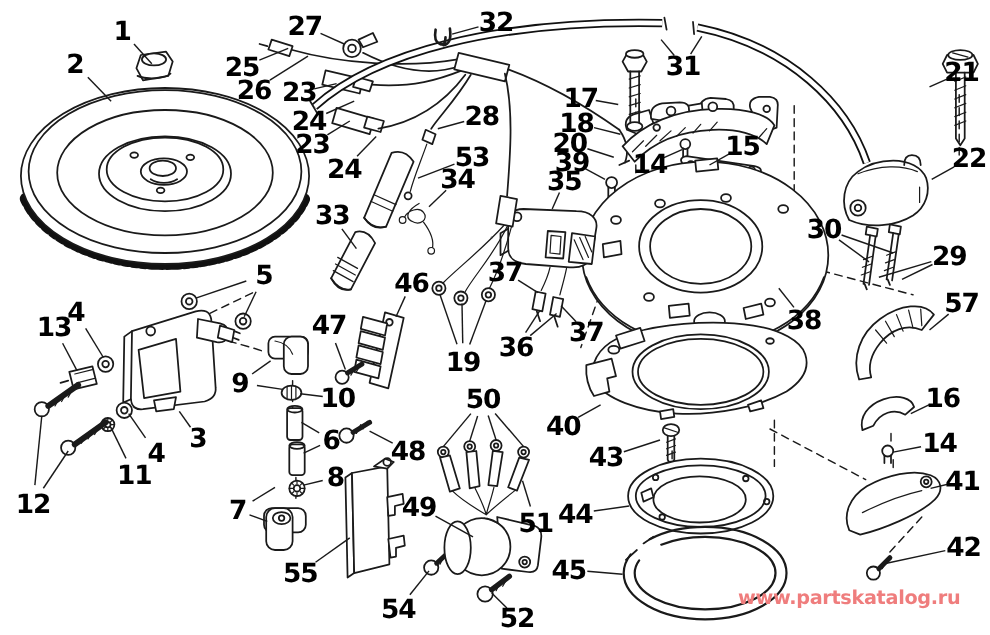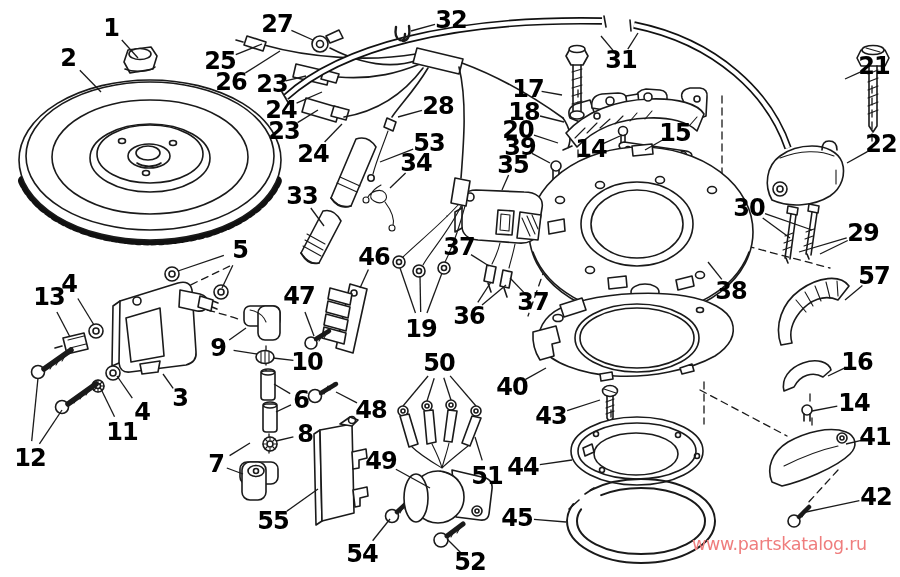--- a/index.html
+++ b/index.html
@@ -6,21 +6,21 @@
   .stage{position:relative;width:900px;height:577px;background:#fff;overflow:hidden;
          font-family:"DejaVu Sans","Liberation Sans",sans-serif;}
   .stage svg{position:absolute;left:0;top:0;}
   .art{stroke:#1a1a1a;fill:none;stroke-width:1.6;stroke-linecap:round;stroke-linejoin:round;}
   .wfill{fill:#ffffff;}
   .thin{stroke-width:1.1;}
   .dash{stroke-dasharray:7 5;stroke-width:1.3;}
   .leader{stroke:#1a1a1a;stroke-width:1.3;}
   .plabel{font-family:"DejaVu Sans","Liberation Sans",sans-serif;font-weight:bold;
           font-size:24px;fill:#000;letter-spacing:-1px;}
-  .watermark{position:absolute;left:692px;top:534px;font-weight:normal;font-size:17.5px;
+  .watermark{position:absolute;left:671px;top:534px;font-weight:bold;font-size:17.5px;
              letter-spacing:-0.3px;white-space:nowrap;}
 </style>
 </head>
 <body>
 
 <div class="stage">
 <svg width="900" height="577" viewBox="0 0 900 577">
 
   <g class="art">
     <path d="M 23.5,180.7 A 131 80 0 0 0 276.5,180.7" stroke="#111" stroke-width="11" stroke-dasharray="4.2 3.6"></path>

